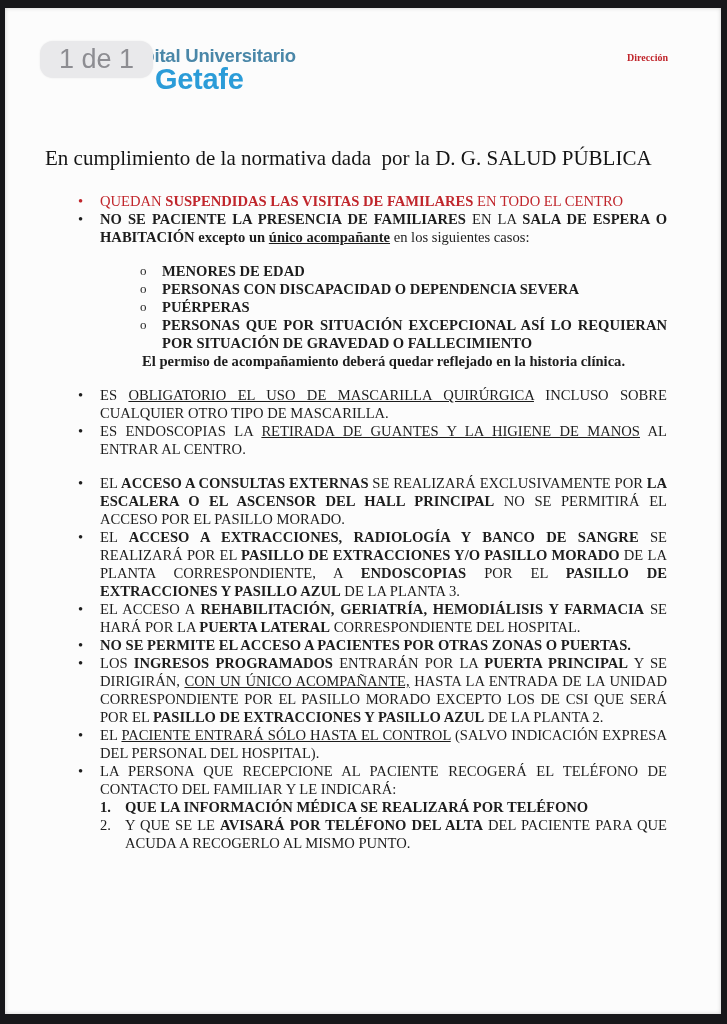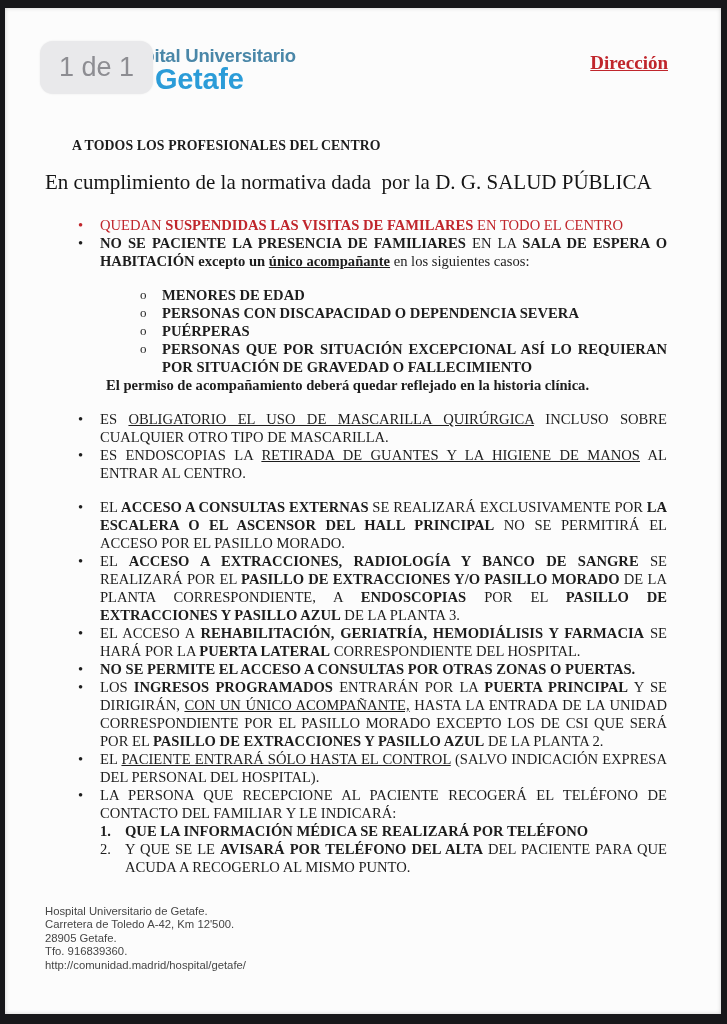--- a/index.html
+++ b/index.html
@@ -34,30 +34,30 @@
     color:var(--logo-top);
   }
   .logo-line2{
     position:absolute;left:150px;top:55px;
     font-family:"Liberation Sans", sans-serif;
     font-weight:bold;font-size:29px;letter-spacing:-0.3px;
     color:var(--logo-getafe);
   }
   .page-badge{
     position:absolute;left:35px;top:33px;
-    width:113px;height:53px;border-radius:13px;
+    width:113px;height:37px;border-radius:13px;
     background:var(--badge-bg);
     box-shadow:0 0 2px rgba(0,0,0,.08);
     display:flex;align-items:center;justify-content:center;
     font-family:"Liberation Sans", sans-serif;
     font-size:27px;color:var(--badge-ink);
   }
   .direccion{
     position:absolute;right:53px;top:44px;
-    font-weight:bold;font-size:19px;color:var(--red);text-decoration:underline;
+    font-weight:bold;font-size:10px;color:var(--red);
   }
   
   .to-all{
     margin:8px 54px 0 67px;
     font-weight:bold;font-size:13.8px;letter-spacing:.1px;
   }
   .compliance{
     margin:16px 40px 0 40px;
     text-align:left;font-size:21px;white-space:pre-wrap;color:#151515;
   }
@@ -68,21 +68,21 @@
   
   .doc-body{margin:21px 54px 0 67px;font-size:14.6px;line-height:18px;}
   .group{margin-top:16px;}
   .group:first-child{margin-top:0;}
   .item{display:flex;}
   .item .marker{flex:0 0 22px;}
   .item .txt{flex:1;text-align:justify;}
   .item.disc{margin-left:6px;}
   .item.circle{margin-left:68px;}
   .item.circle .marker{flex:0 0 22px;font-size:13px;}
-  .item.note{margin-left:34px;}
+  .item.note{margin-left:70px;}
   .item.num{margin-left:28px;}
   .item.num .marker{flex:0 0 25px;}
   .b{font-weight:bold;}
   .u{text-decoration:underline;margin-top:44px;}
   .red{color:var(--red);}
   
   .footer{
     position:absolute;left:40px;bottom:42px;
     font-family:"Liberation Sans", sans-serif;
     font-size:11.3px;line-height:13.5px;color:#464646;
@@ -95,21 +95,20 @@
 
   <div class="header">
     <div class="logo-line1">Hospital Universitario</div>
     <div class="logo-line2">Getafe</div>
     <div class="page-badge">
       <span>1 de 1</span>
     </div>
     <div class="direccion">Dirección</div>
   </div>
 
-  <div class="to-all">A TODOS LOS PROFESIONALES DEL CENTRO</div>
   <div class="compliance">En cumplimiento de la normativa dada  por la D. G. SALUD PÚBLICA</div>
 
   <div class="doc-body" id="doc-body">
       <div class="group">
         <div class="item disc">
           <span class="marker red">•</span>
           <span class="txt"><span class="red">QUEDAN </span><span class="b red">SUSPENDIDAS LAS VISITAS DE FAMILARES</span><span class="red"> EN TODO EL CENTRO</span></span>
         </div>
         <div class="item disc">
           <span class="marker">•</span>
@@ -155,21 +154,21 @@
         <div class="item disc">
           <span class="marker">•</span>
           <span class="txt"><span>EL </span><span class="b">ACCESO A EXTRACCIONES, RADIOLOGÍA Y BANCO DE SANGRE</span><span> SE REALIZARÁ POR EL </span><span class="b">PASILLO DE EXTRACCIONES Y/O PASILLO MORADO</span><span> DE LA PLANTA CORRESPONDIENTE, A </span><span class="b">ENDOSCOPIAS</span><span> POR EL </span><span class="b">PASILLO DE EXTRACCIONES Y PASILLO AZUL</span><span> DE LA PLANTA 3.</span></span>
         </div>
         <div class="item disc">
           <span class="marker">•</span>
           <span class="txt"><span>EL ACCESO A </span><span class="b">REHABILITACIÓN, GERIATRÍA, HEMODIÁLISIS Y FARMACIA</span><span> SE HARÁ POR LA </span><span class="b">PUERTA LATERAL</span><span> CORRESPONDIENTE DEL HOSPITAL.</span></span>
         </div>
         <div class="item disc">
           <span class="marker">•</span>
-          <span class="txt"><span class="b">NO SE PERMITE EL ACCESO A CONSULTAS POR OTRAS ZONAS O PUERTAS.</span></span>
+          <span class="txt"><span class="b">NO SE PERMITE EL ACCESO A PACIENTES POR OTRAS ZONAS O PUERTAS.</span></span>
         </div>
         <div class="item disc">
           <span class="marker">•</span>
           <span class="txt"><span>LOS </span><span class="b">INGRESOS PROGRAMADOS</span><span> ENTRARÁN POR LA </span><span class="b">PUERTA PRINCIPAL</span><span> Y SE DIRIGIRÁN, </span><span class="u">CON UN ÚNICO ACOMPAÑANTE,</span><span> HASTA LA ENTRADA DE LA UNIDAD CORRESPONDIENTE POR EL PASILLO MORADO EXCEPTO LOS DE CSI QUE SERÁ POR EL </span><span class="b">PASILLO DE EXTRACCIONES Y PASILLO AZUL</span><span> DE LA PLANTA 2.</span></span>
         </div>
         <div class="item disc">
           <span class="marker">•</span>
           <span class="txt"><span>EL </span><span class="u">PACIENTE ENTRARÁ SÓLO HASTA EL CONTROL</span><span> (SALVO INDICACIÓN EXPRESA DEL PERSONAL DEL HOSPITAL).</span></span>
         </div>
         <div class="item disc">
@@ -180,21 +179,14 @@
           <span class="marker b">1.</span>
           <span class="txt"><span class="b">QUE LA INFORMACIÓN MÉDICA SE REALIZARÁ POR TELÉFONO</span></span>
         </div>
         <div class="item num">
           <span class="marker">2.</span>
           <span class="txt"><span>Y QUE SE LE </span><span class="b">AVISARÁ POR TELÉFONO DEL ALTA</span><span> DEL PACIENTE PARA QUE ACUDA A RECOGERLO AL MISMO PUNTO.</span></span>
         </div>
       </div>
     </div>
 
-  <div class="footer" id="footer">
-      <div>Hospital Universitario de Getafe.</div>
-      <div>Carretera de Toledo A-42, Km 12'500.</div>
-      <div>28905 Getafe.</div>
-      <div>Tfo. 916839360.</div>
-      <div>http://comunidad.madrid/hospital/getafe/</div>
-    </div>
 
 </div>
 
 </body></html>

